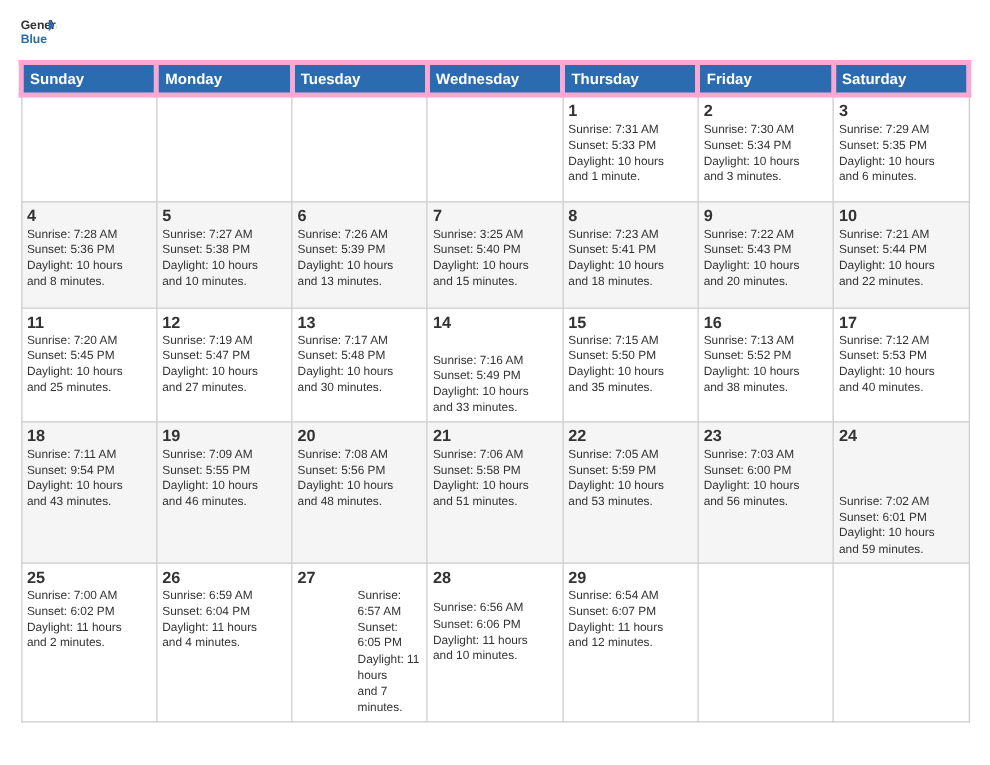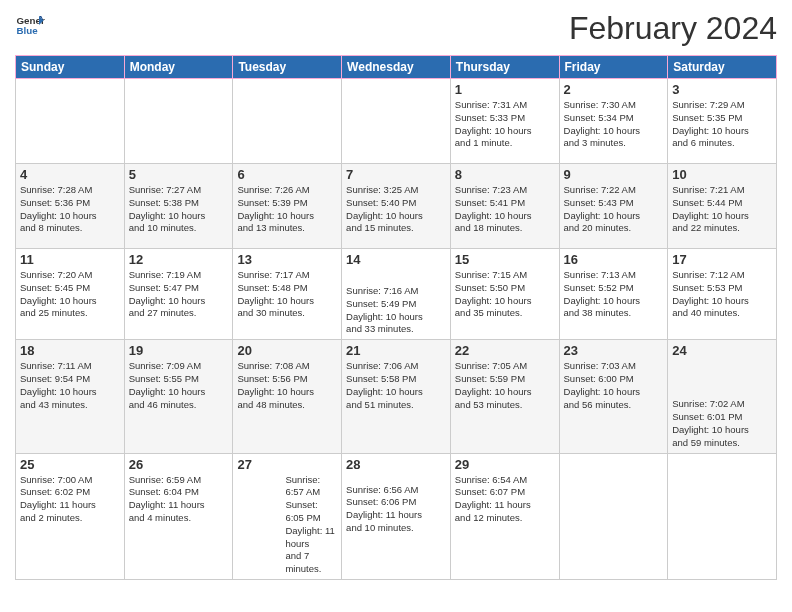--- a/index.html
+++ b/index.html
@@ -45,21 +45,21 @@
       width: 100%;
       border-collapse: collapse;
       table-layout: fixed;
     }
     th {
       background-color: #2b6cb0;
       color: #fff;
       text-align: left;
       padding: 4px 5px;
       font-size: 12px;
-      border: 1px solid #f9a8d4;
+      border: 4px solid #f9a8d4;
     }
     td {
       border: 1px solid #ccc;
       vertical-align: top;
       padding: 3px 4px;
       height: 85px;
     }
     .day-num {
       font-size: 13px;
       font-weight: bold;
@@ -89,21 +89,20 @@
   <div class="header">
     <div class="logo">
       <svg class="logo-icon" viewBox="0 0 40 40">
         <text x="2" y="18" font-size="13" font-weight="bold" fill="#333">General</text>
         <text x="2" y="32" font-size="13" font-weight="bold" fill="#2b6cb0">Blue</text>
         <polygon points="32,8 38,14 32,20" fill="#2b6cb0"></polygon>
         <polygon points="32,8 38,14 35,8" fill="#1a4a8a"></polygon>
       </svg>
     </div>
     <div class="title-block">
-      <div class="month-title">February 2024</div>
     </div>
   </div>
 
   <table>
     <thead>
       <tr>
         <th>Sunday</th>
         <th>Monday</th>
         <th>Tuesday</th>
         <th>Wednesday</th>

